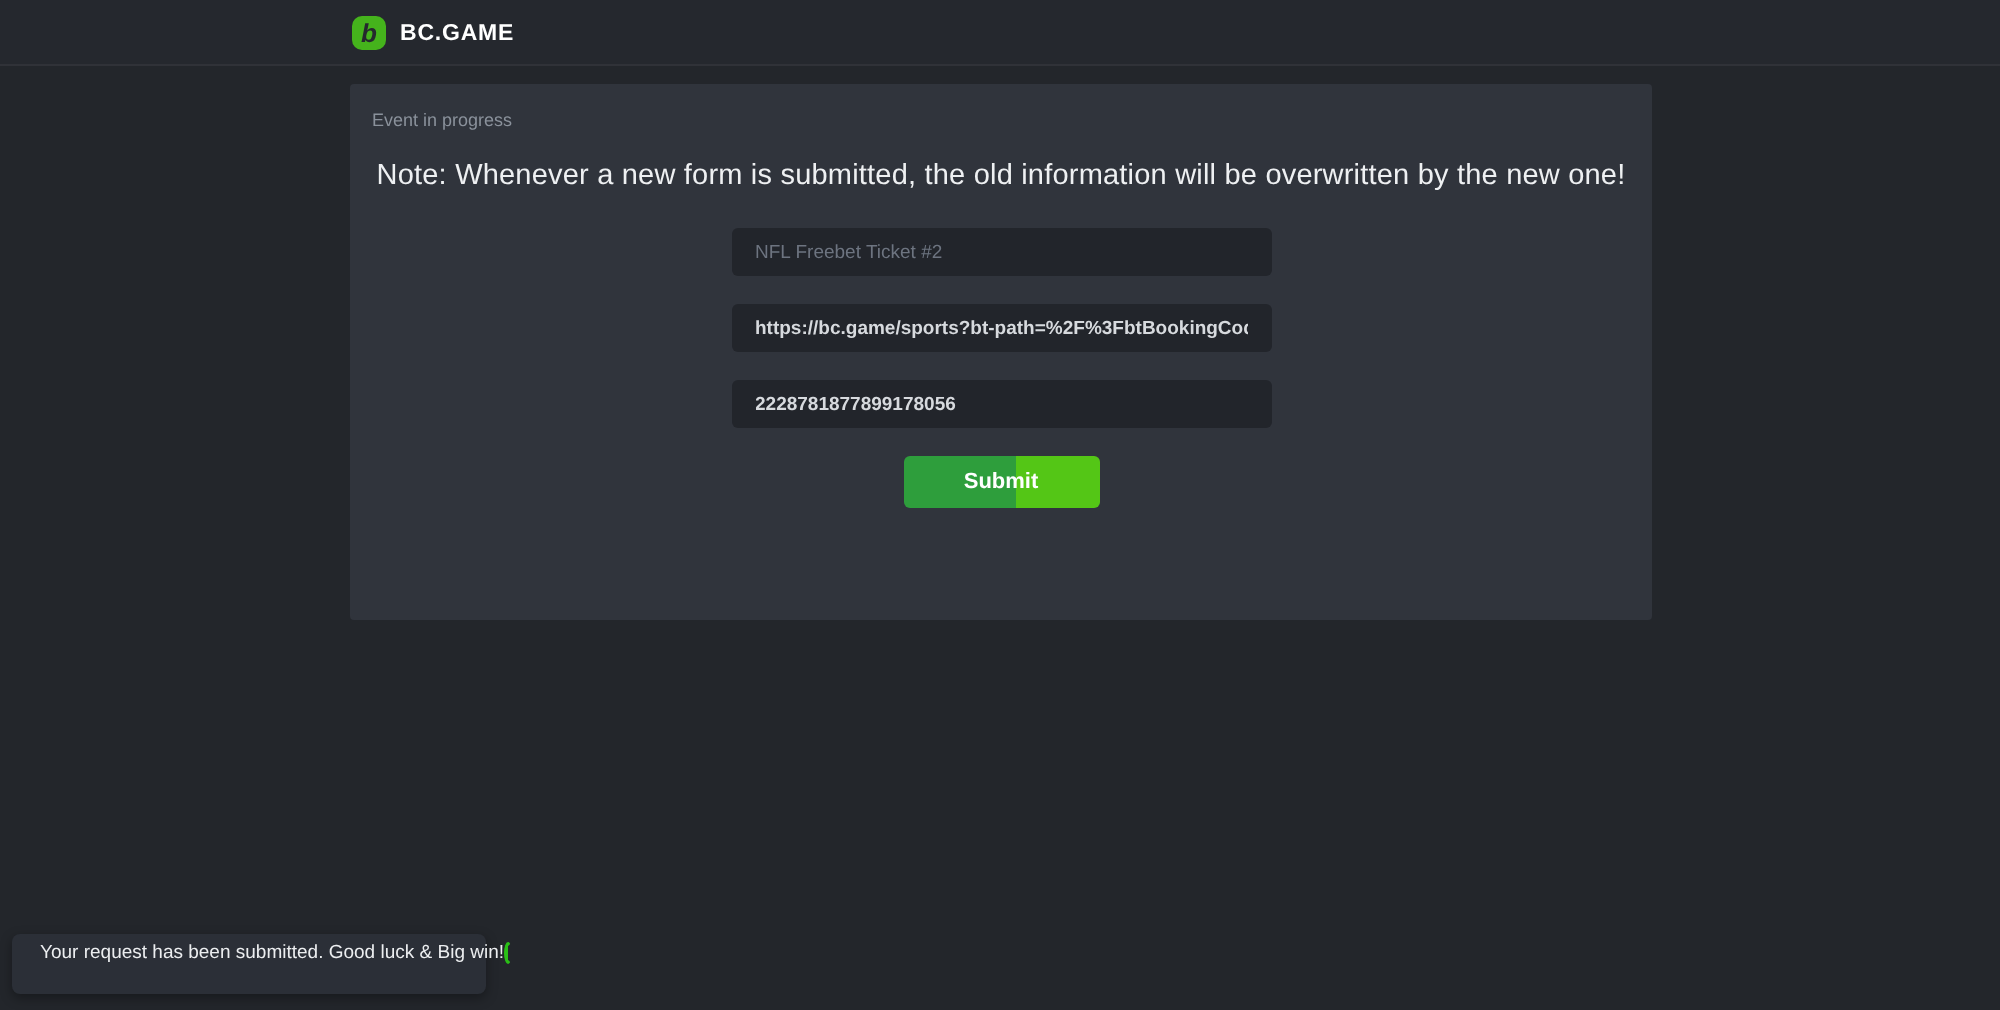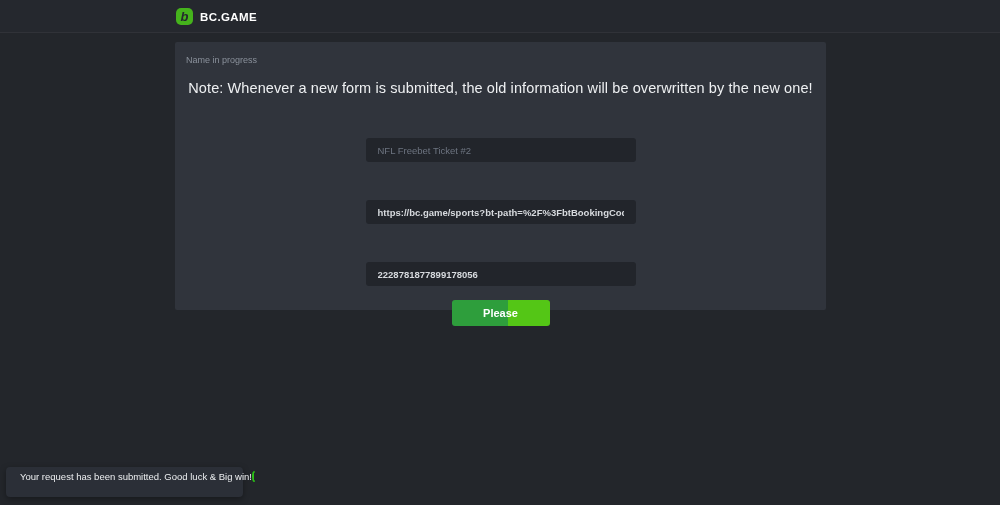--- a/index.html
+++ b/index.html
@@ -86,21 +86,20 @@
     height: 24px;
     background: #22252b;
     border: none;
     border-radius: 3px;
     padding: 0 12px;
     font-family: "Liberation Sans", sans-serif;
     font-size: 9.5px;
     font-weight: 700;
     color: #d7dade;
     outline: none;
-    margin-top: 24px;
   }
   .field-input.muted {
     color: #6d7480;
     font-weight: 400;
   }
 
   .submit-btn {
     display: block;
     margin: 14px auto 0;
     width: 98px;
@@ -144,36 +143,36 @@
 <body>
 
 <div class="header">
   <div class="brand">
     <span class="brand-icon">b</span>
     <span class="brand-text">BC.GAME</span>
   </div>
 </div>
 
 <div class="panel">
-  <div class="status-label">Name in progress</div>
+  <div class="status-label">Event in progress</div>
   <div class="note">Note: Whenever a new form is submitted, the old information will be overwritten by the new one!</div>
 
   <div class="form">
     <div class="field">
       <input class="field-input muted" type="text" value="NFL Freebet Ticket #2" style="">
     </div>
 
     <div class="field">
       <input class="field-input" type="text" value="https://bc.game/sports?bt-path=%2F%3FbtBookingCode%3D1FB2B19" style="">
     </div>
 
     <div class="field">
       <input class="field-input" type="text" value="2228781877899178056" style="">
     </div>
 
-    <button class="submit-btn">Please</button>
+    <button class="submit-btn">Submit</button>
   </div>
 </div>
 
 <div class="toast">
   <span class="toast-text">Your request has been submitted. Good luck &amp; Big win!</span>
   <span class="spinner"></span>
 </div>
 
 </body></html>

